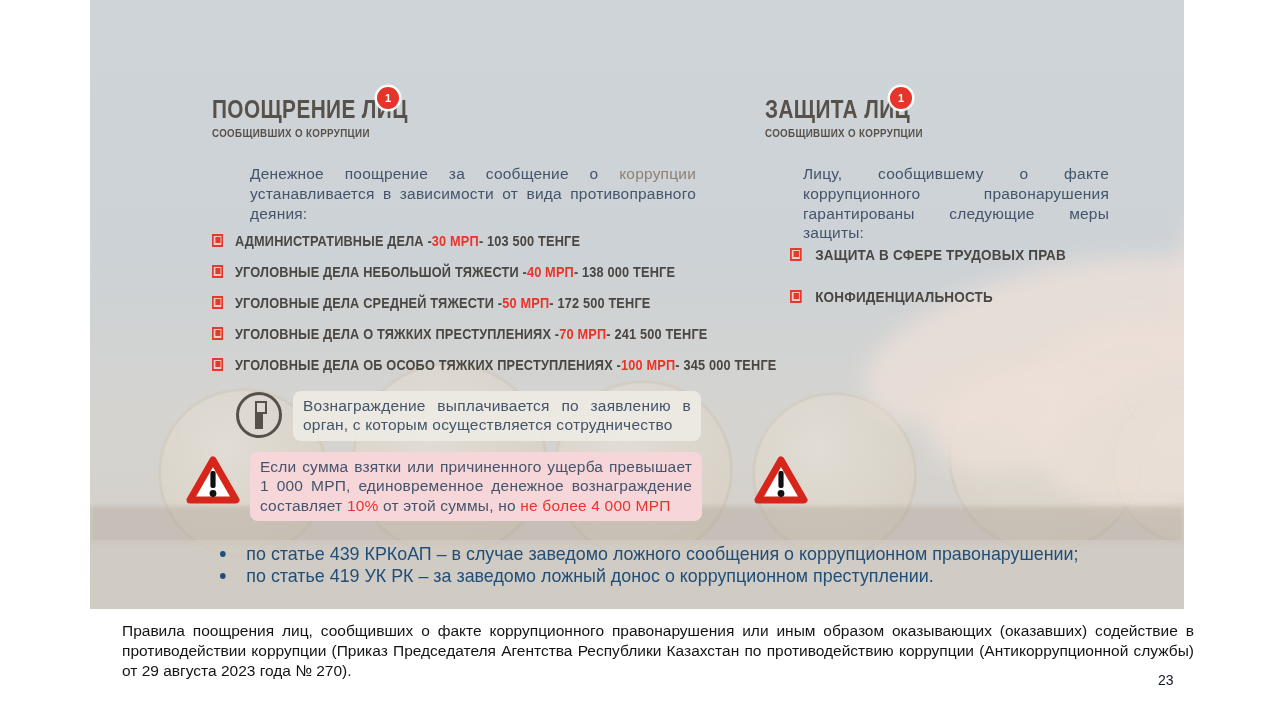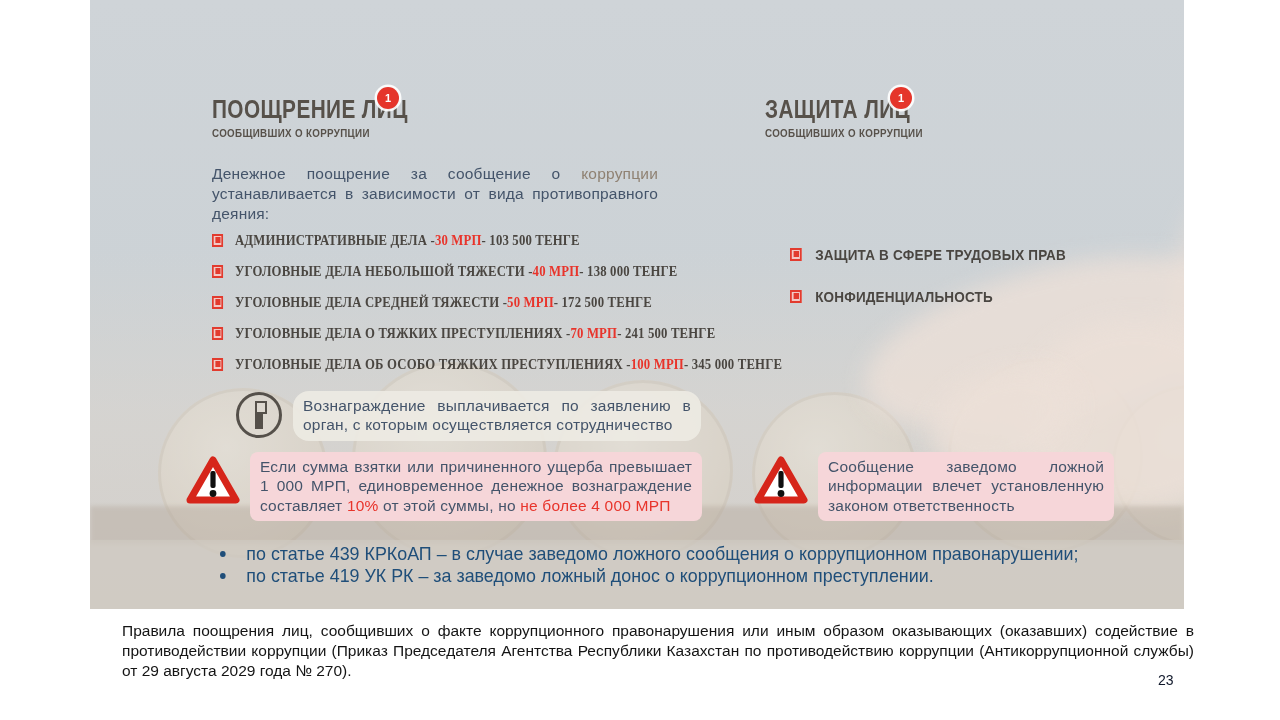--- a/index.html
+++ b/index.html
@@ -32,46 +32,46 @@
 
   
   .col-title { position:absolute; font-weight:bold; font-size:26px; color:#57514a;
     letter-spacing:.5px; white-space:nowrap; transform:scaleX(.8); transform-origin:0 0; }
   .col-subtitle { position:absolute; font-weight:bold; font-size:11.5px; color:#57514a;
     letter-spacing:.4px; white-space:nowrap; transform:scaleX(.85); transform-origin:0 0; }
   .badge { position:absolute; width:22px; height:22px; border-radius:50%; background:#e5352b;
     color:#fff; font-size:11px; font-weight:bold; display:flex; align-items:center; justify-content:center;
     box-shadow:0 0 0 2.5px rgba(255,255,255,.9); }
 
-  .intro { position:absolute; font-size:15.5px; color:#44546a; text-align:justify; line-height:1.28; letter-spacing:.2px; }
+  .intro { position:absolute; font-size:15.5px; color:#44546a; text-align:justify; line-height:1.28; letter-spacing:.2px;margin-left:38px; }
   .hl-taupe { color:#8f8172; }
 
   
   .sq-bullet { width:13px; height:13px; border:2px solid #e23b2e; background:#f3c9c5;
     display:inline-flex; align-items:center; justify-content:center; flex:none; }
   .sq-bullet .in { width:6px; height:6px; background:#e23b2e; }
 
-  .mrp-list { position:absolute; left:122px; top:230px;font-family:Liberation Serif, serif; }
+  .mrp-list { position:absolute; left:122px; top:230px; }
   .mrp-row { display:flex; align-items:center; height:20px; margin-bottom:11px; white-space:nowrap;
     font-weight:bold; font-size:15px; color:#4a4641; letter-spacing:.2px;
     transform:scaleX(.85); transform-origin:0 0; }
   .mrp-row .sq-bullet { margin-right:14px; }
   .mrp-val { color:#e8342b; margin:0 0px; }
 
   .protect-list { position:absolute; left:700px; top:244px; }
   .protect-row { display:flex; align-items:center; height:20px; margin-bottom:22px; white-space:nowrap;
     font-weight:bold; font-size:15px; color:#4a4641; letter-spacing:.2px; transform:scaleX(.9); transform-origin:0 0; }
   .protect-row .sq-bullet { margin-right:15px; }
 
   
   .info-row { position:absolute; left:146px; top:391px; display:flex; align-items:flex-start; gap:11px; }
   .info-icon { width:46px; height:46px; border-radius:50%; border:3px solid #55504a; position:relative; flex:none; margin-top:1px; }
   .info-icon::before { content:""; position:absolute; left:16px; top:6px; width:8px; height:9px; border:2px solid #55504a; }
   .info-icon::after  { content:""; position:absolute; left:16px; top:18px; width:8px; height:16px; background:#55504a; }
-  .info-box { width:408px; background:rgba(237,234,227,.92); border-radius:16px; padding:5px 10px 6px 10px;
+  .info-box { width:408px; background:rgba(237,234,227,.92); border-radius:8px; padding:5px 10px 6px 10px;
     font-size:15.5px; color:#44546a; text-align:justify; line-height:1.25; letter-spacing:.2px; }
 
   
   .warn-row { position:absolute; display:flex; align-items:flex-start; gap:10px; }
   .warn-left { left:96px; top:452px; }
   .warn-right { left:664px; top:452px; }
   .warn-tri { flex:none; margin-top:4px; }
   .pink-box { background:#f6d6d9; border-radius:8px; padding:5px 10px 6px 10px;
     font-size:15.5px; color:#44546a; text-align:justify; line-height:1.25; letter-spacing:.2px; }
   .pink-left { width:452px; }
@@ -173,20 +173,21 @@
     </svg>
     <div class="pink-box pink-left">
       <span>Если сумма взятки или причиненного ущерба превышает 1 000 МРП, единовременное денежное вознаграждение составляет </span><span class="red">10%</span><span> от этой суммы, но </span><span class="red">не более 4 000 МРП</span>
     </div>
   </div>
 
   <div class="col-title" style="left:675px; top:94px;">ЗАЩИТА ЛИЦ</div>
   <div class="badge" style="left:800px; top:87px;">1</div>
   <div class="col-subtitle" style="left:675px; top:127px;">СООБЩИВШИХ О КОРРУПЦИИ</div>
 
+  <div class="intro" style="left:675px; top:164px; width:306px;">Лицу, сообщившему о факте коррупционного правонарушения гарантированы следующие меры защиты:</div>
 
   <div class="protect-list">
     <div class="protect-row">
       <span class="sq-bullet">
           <span class="in"></span>
         </span>
       <span>ЗАЩИТА В СФЕРЕ ТРУДОВЫХ ПРАВ</span>
     </div>
     <div class="protect-row">
       <span class="sq-bullet">
@@ -195,30 +196,29 @@
       <span>КОНФИДЕНЦИАЛЬНОСТЬ</span>
     </div>
   </div>
 
   <div class="warn-row warn-right">
     <svg class="warn-tri" width="54" height="50" viewBox="0 0 54 50">
       <path d="M27 4 L50 44 L4 44 Z" fill="#ffffff" stroke="#d6251a" stroke-width="7" stroke-linejoin="round"></path>
       <rect x="24.4" y="15" width="5.2" height="17" rx="2" fill="#101010"></rect>
       <circle cx="27" cy="37.5" r="3.4" fill="#101010"></circle>
     </svg>
-    <div class="pink-box pink-right">Сообщение заведомо ложной информации влечет установленную законом ответственность</div>
   </div>
 
   <div class="notes">
     <div class="note-row">
       <span class="note-dot"></span>
       <span>по статье 439 КРКоАП – в случае заведомо ложного сообщения о коррупционном правонарушении;</span>
     </div>
     <div class="note-row">
       <span class="note-dot"></span>
       <span>по статье 419 УК РК – за заведомо ложный донос о коррупционном преступлении.</span>
     </div>
   </div>
 
 </div>
 
-<div class="footer-caption">Правила поощрения лиц, сообщивших о факте коррупционного правонарушения или иным образом оказывающих (оказавших) содействие в противодействии коррупции (Приказ Председателя Агентства Республики Казахстан по противодействию коррупции (Антикоррупционной службы) от 29 августа 2029 года № 270).</div>
+<div class="footer-caption">Правила поощрения лиц, сообщивших о факте коррупционного правонарушения или иным образом оказывающих (оказавших) содействие в противодействии коррупции (Приказ Председателя Агентства Республики Казахстан по противодействию коррупции (Антикоррупционной службы) от 29 августа 2023 года № 270).</div>
 <div class="page-number">23</div>
 
 </body></html>

